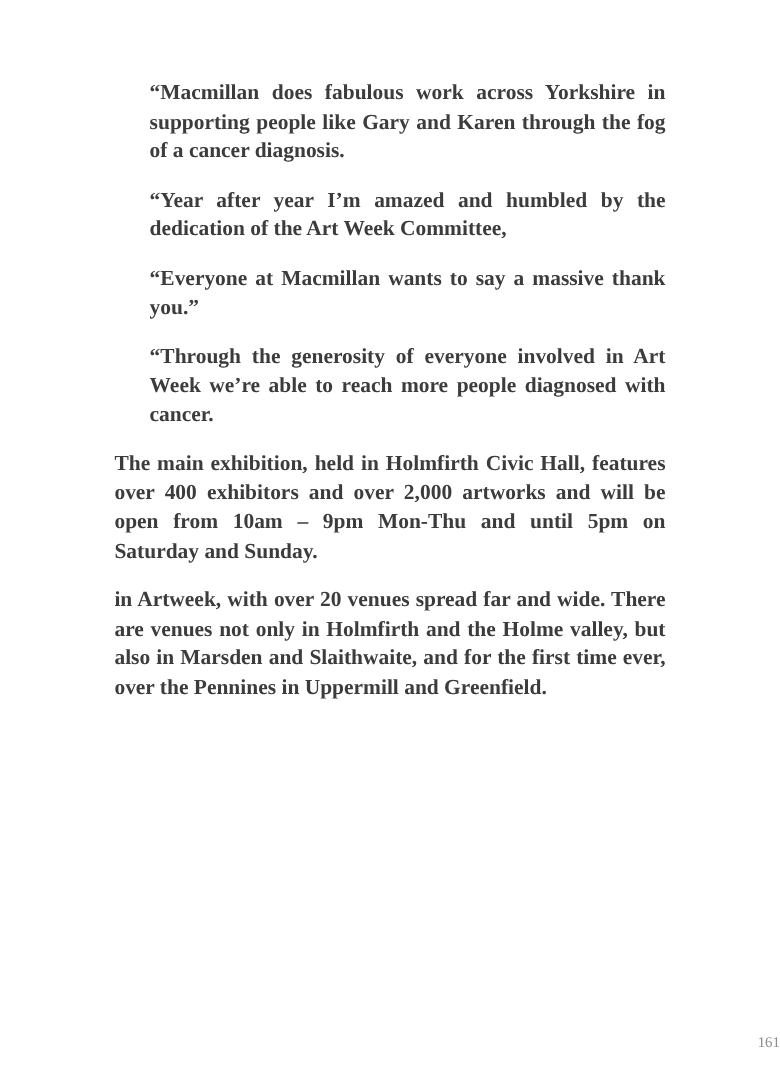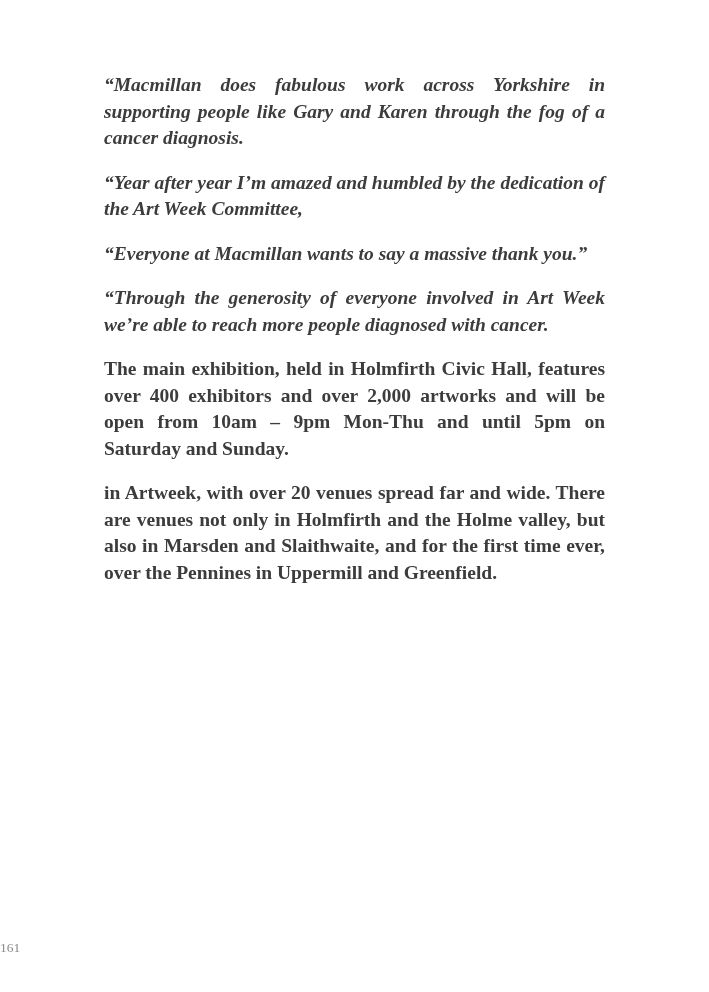--- a/index.html
+++ b/index.html
@@ -24,28 +24,28 @@
   .para {
     margin: 0 0 18px 0;
     font-size: 19.5px;
     line-height: 26.5px;
     font-weight: 700;
     color: #3c3c3c;
     text-align: justify;
     text-justify: inter-word;
   }
   .para.quote {
-    font-style: italic;
+    margin-left: 32px;
   }
   .page-number {
     position: absolute;
     bottom: 36px;
     left: 0;
     right: 0;
-    text-align: left;
+    text-align: right;
     font-size: 13.5px;
     font-weight: 400;
     color: #8a8a8a;
     font-style: normal;
   }
 </style>
 </head>
 <body>
 
 <div class="page">

